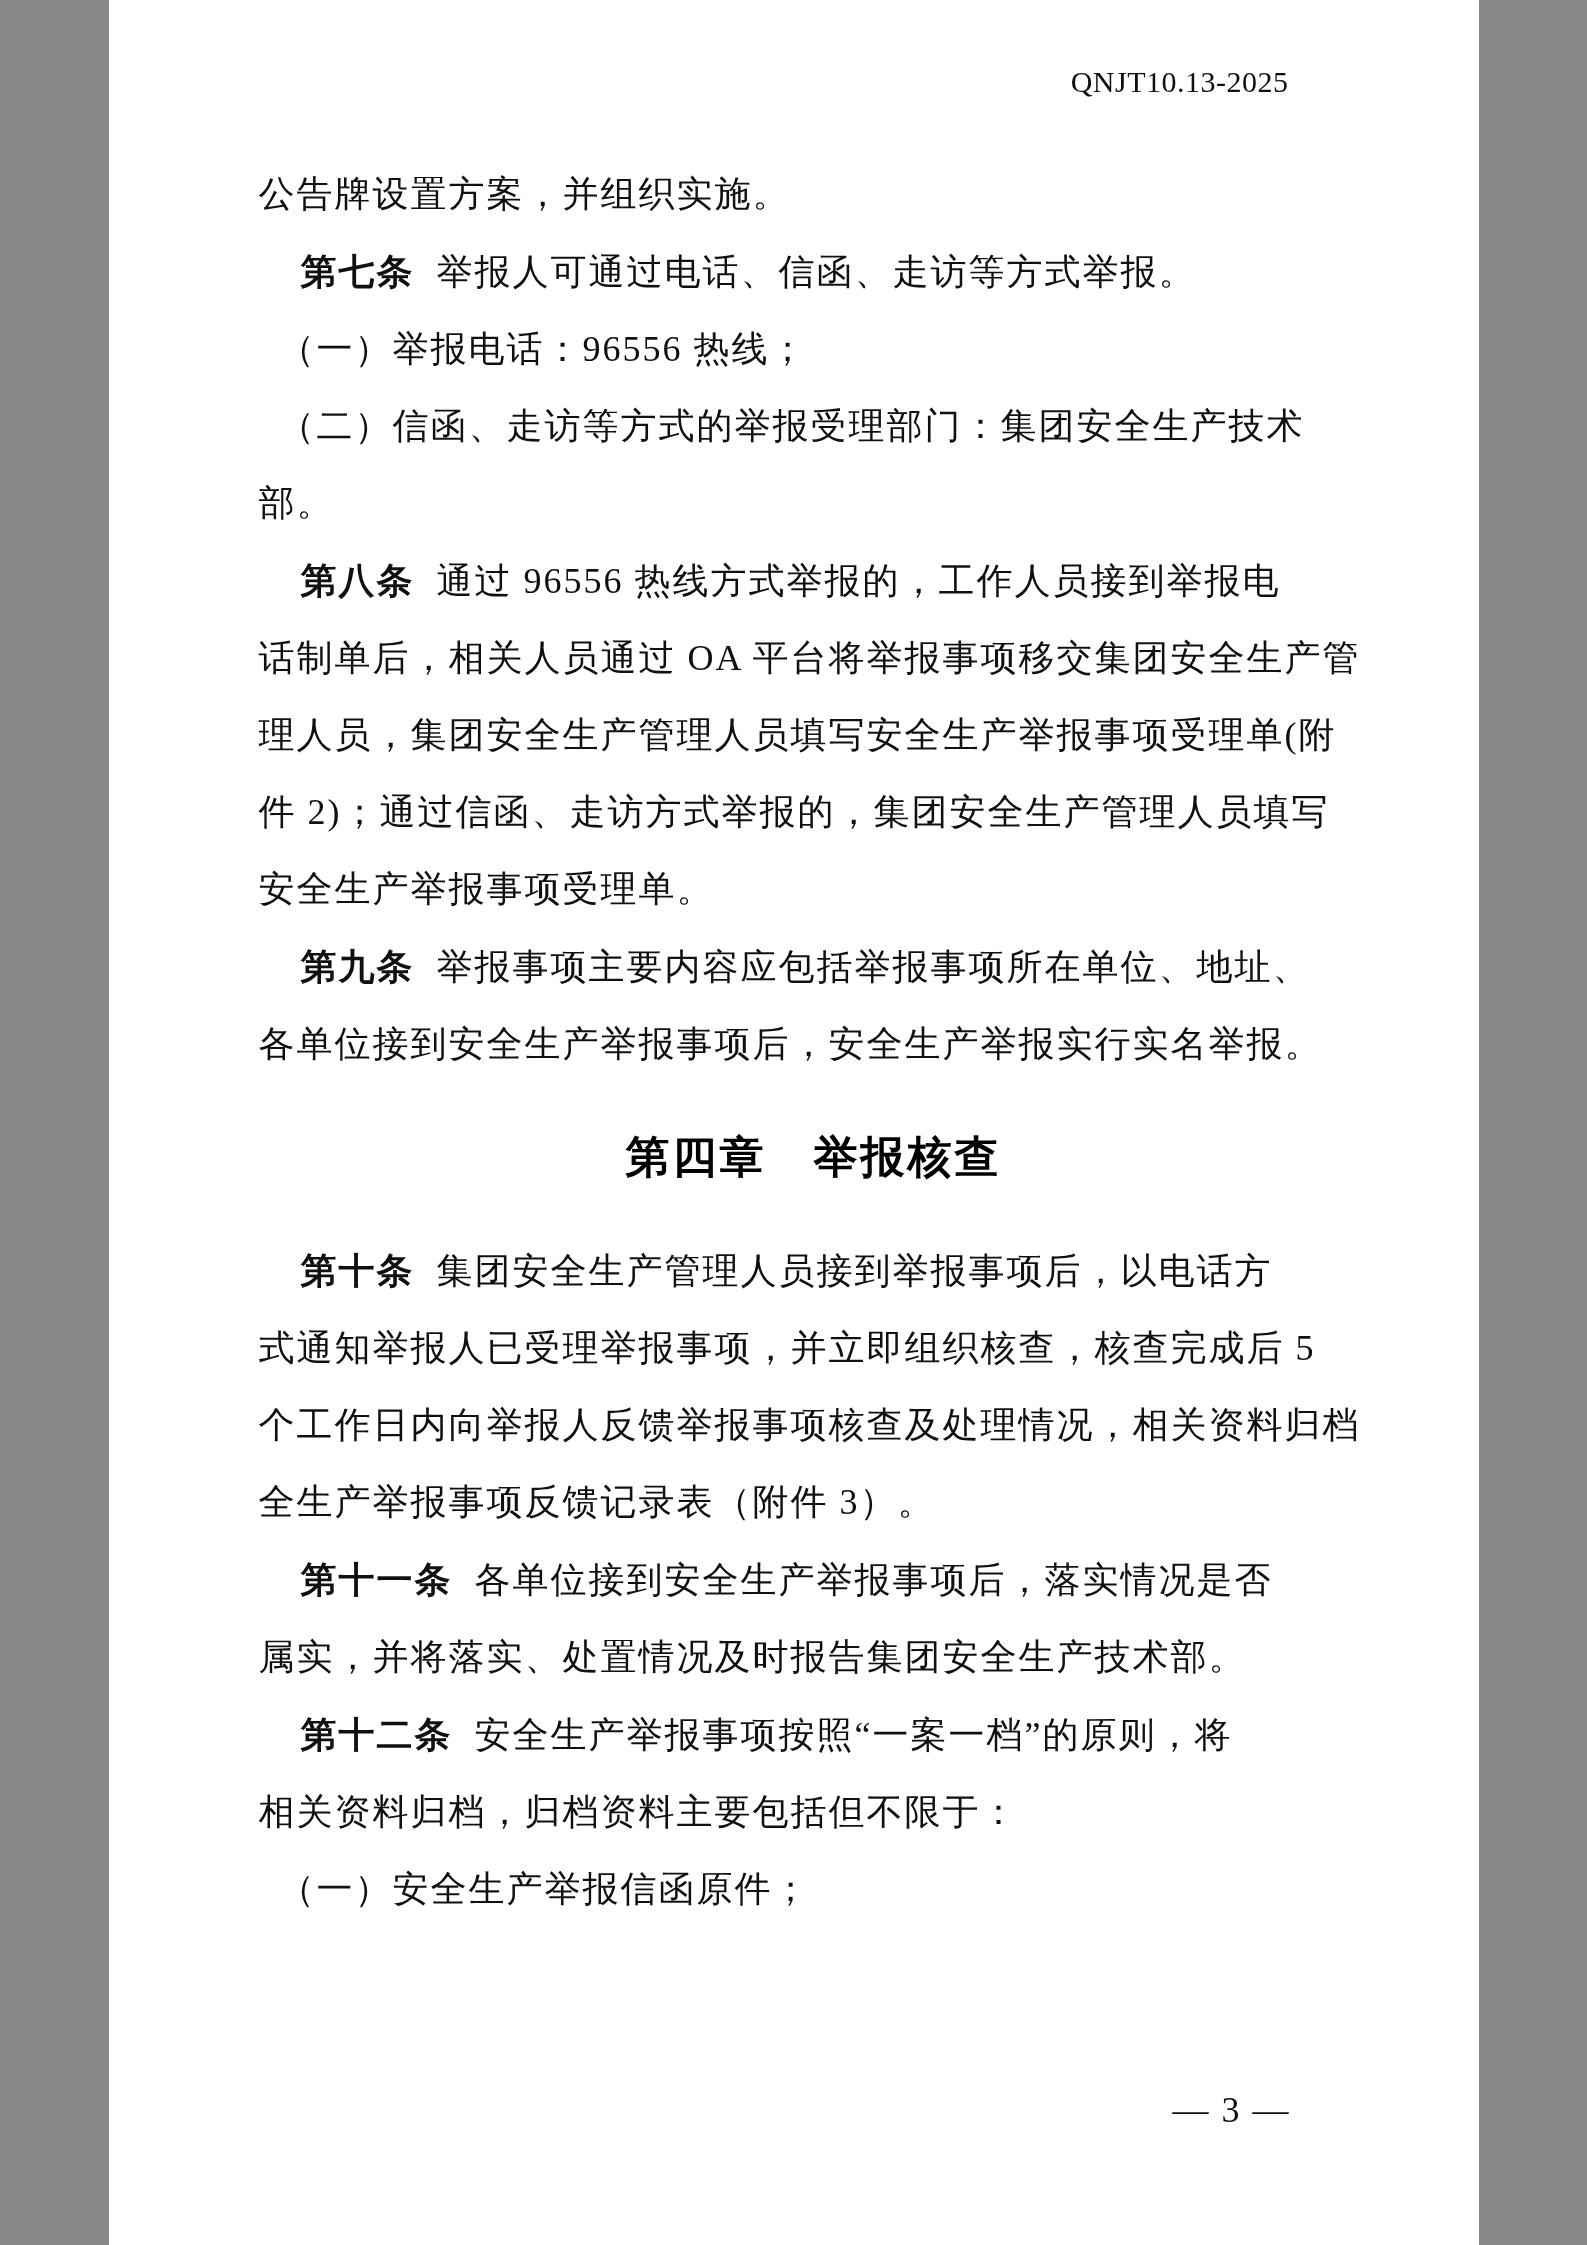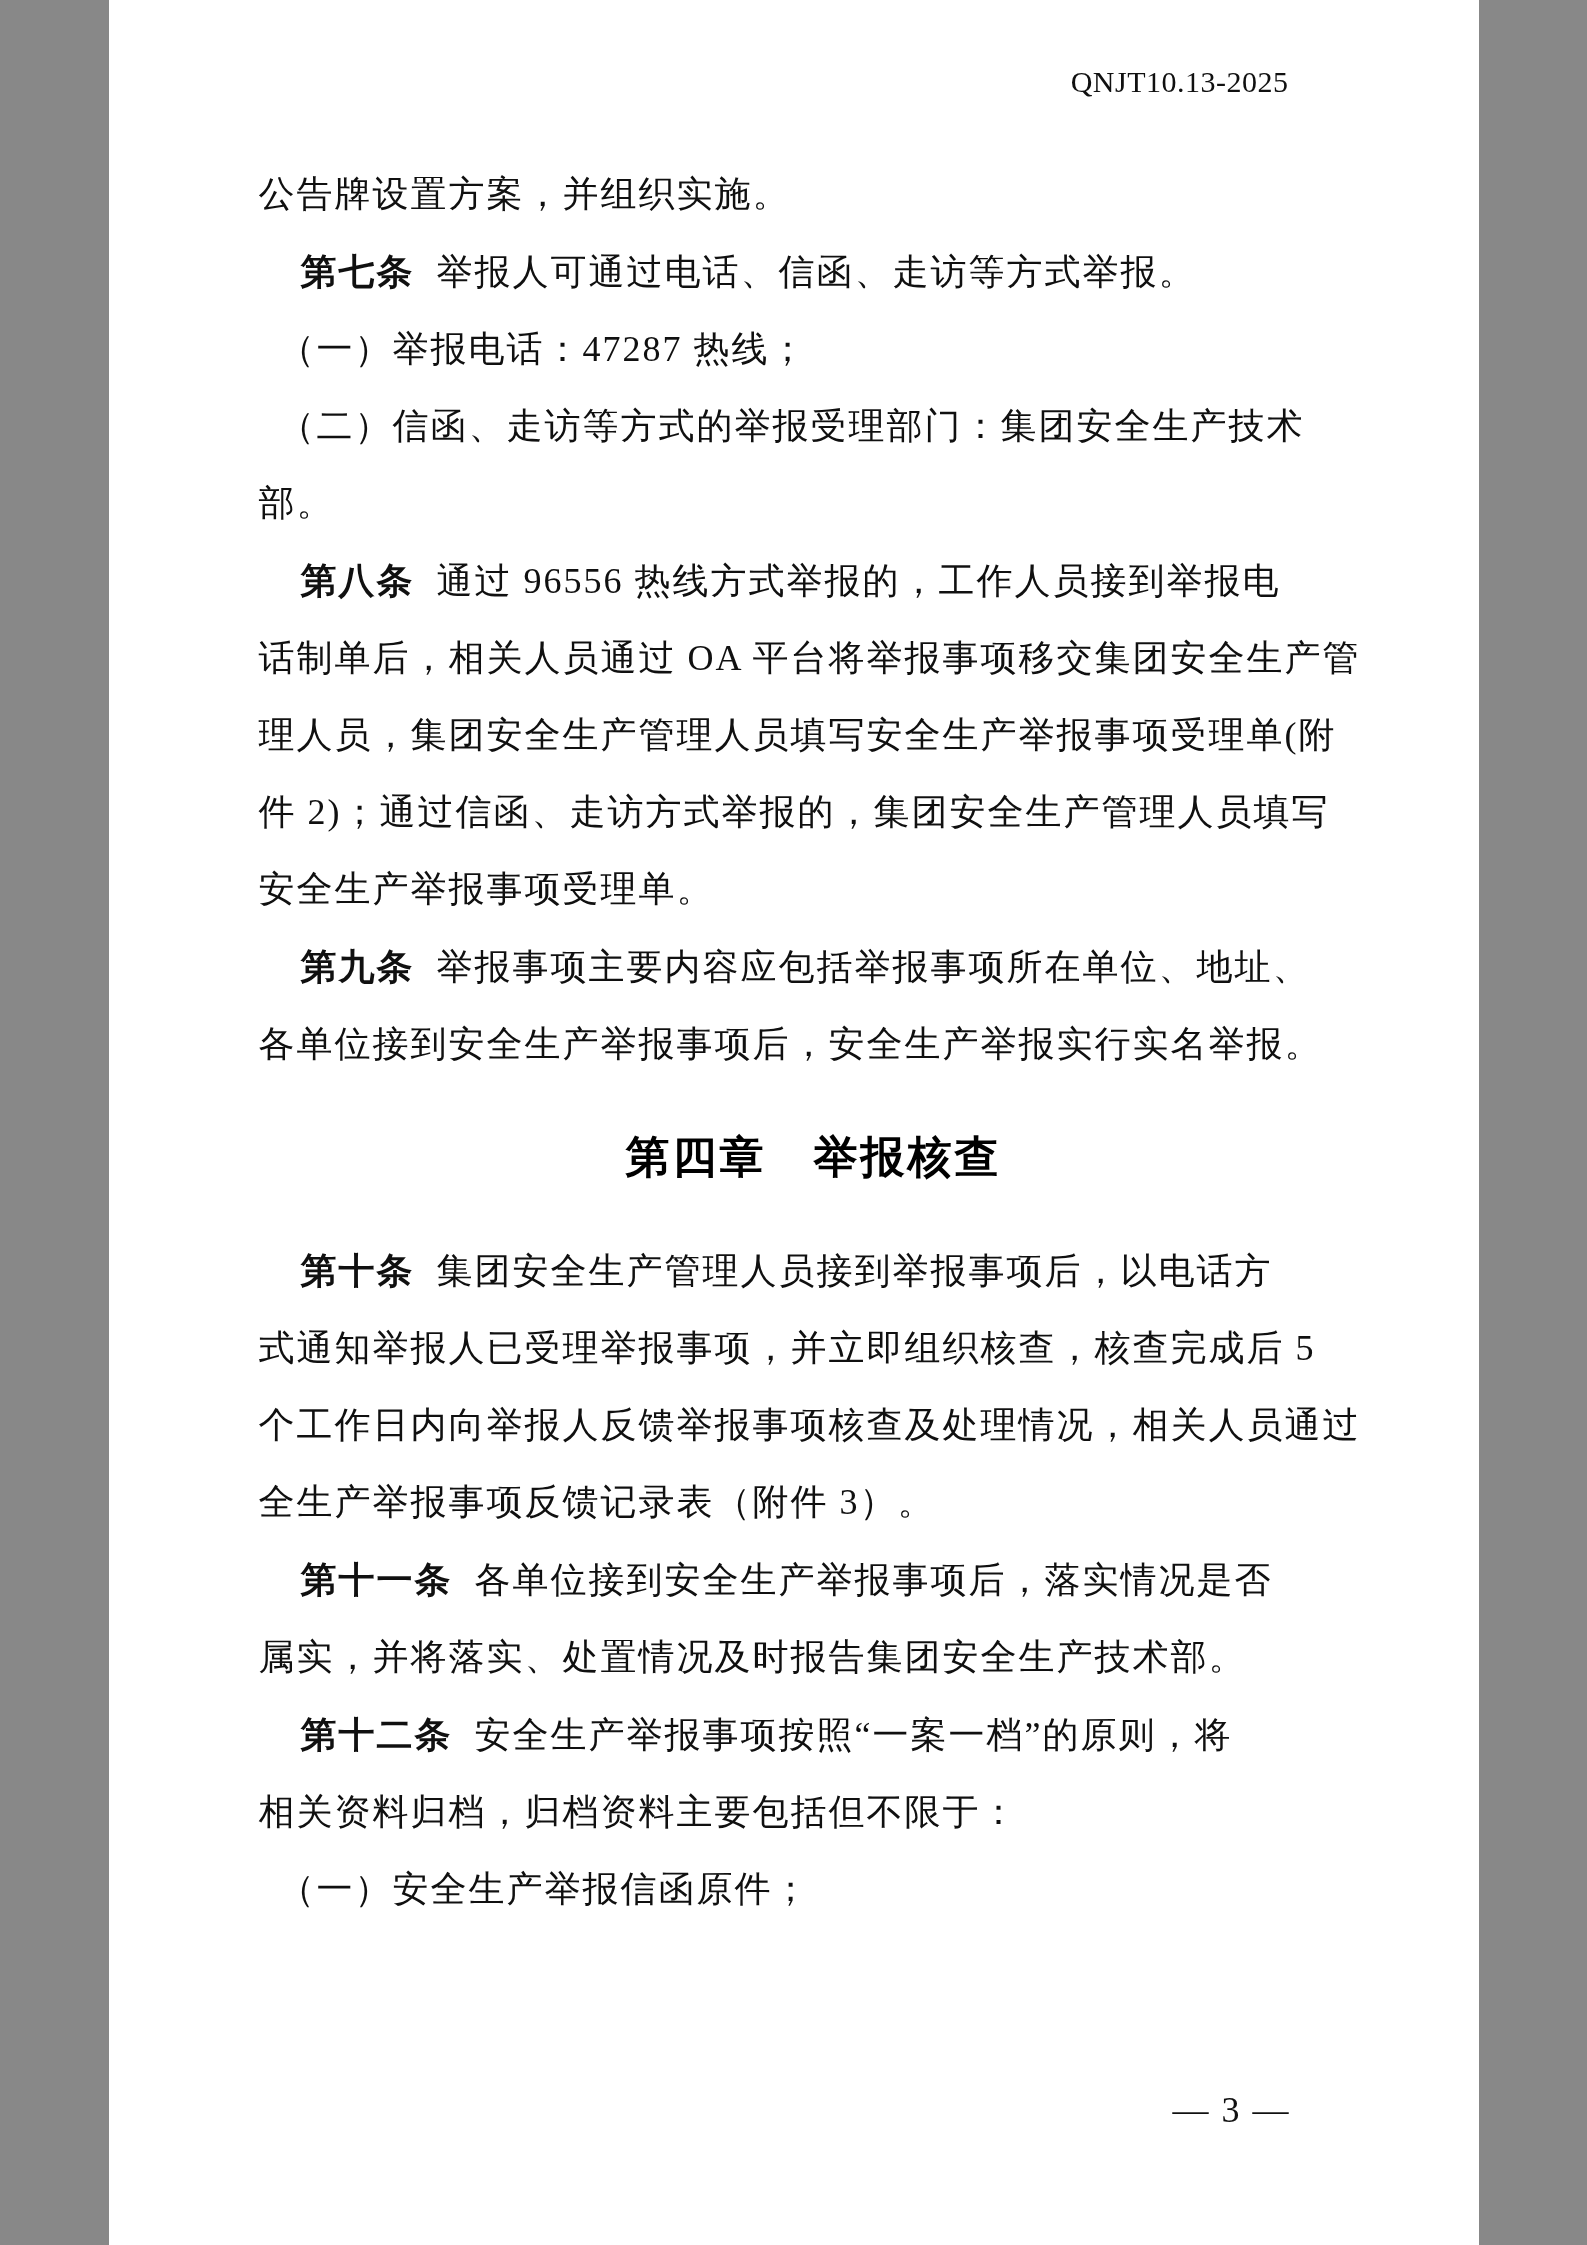--- a/index.html
+++ b/index.html
@@ -60,34 +60,34 @@
 </style>
 </head>
 <body>
 
 <div class="page">
   <div class="doc-code">QNJT10.13-2025</div>
 
   <main class="doc-body">
       <div class="doc-line indent-none"><span>公告牌设置方案，并组织实施。</span></div>
       <div class="doc-line indent-article"><span class="article-lead">第七条</span><span>举报人可通过电话、信函、走访等方式举报。</span></div>
-      <div class="doc-line indent-item"><span>（一）举报电话：47287 热线；</span></div>
+      <div class="doc-line indent-item"><span>（一）举报电话：96556 热线；</span></div>
       <div class="doc-line indent-item"><span>（二）信函、走访等方式的举报受理部门：集团安全生产技术</span></div>
       <div class="doc-line indent-none"><span>部。</span></div>
       <div class="doc-line indent-article"><span class="article-lead">第八条</span><span>通过 96556 热线方式举报的，工作人员接到举报电</span></div>
       <div class="doc-line indent-none"><span>话制单后，相关人员通过 OA 平台将举报事项移交集团安全生产管</span></div>
       <div class="doc-line indent-none"><span>理人员，集团安全生产管理人员填写安全生产举报事项受理单(附</span></div>
       <div class="doc-line indent-none"><span>件 2)；通过信函、走访方式举报的，集团安全生产管理人员填写</span></div>
       <div class="doc-line indent-none"><span>安全生产举报事项受理单。</span></div>
       <div class="doc-line indent-article"><span class="article-lead">第九条</span><span>举报事项主要内容应包括举报事项所在单位、地址、</span></div>
       <div class="doc-line indent-none"><span>各单位接到安全生产举报事项后，安全生产举报实行实名举报。</span></div>
       <div class="chapter-title">第四章　举报核查</div>
       <div class="doc-line indent-article"><span class="article-lead">第十条</span><span>集团安全生产管理人员接到举报事项后，以电话方</span></div>
       <div class="doc-line indent-none"><span>式通知举报人已受理举报事项，并立即组织核查，核查完成后 5</span></div>
-      <div class="doc-line indent-none"><span>个工作日内向举报人反馈举报事项核查及处理情况，相关人员通过</span></div>
+      <div class="doc-line indent-none"><span>个工作日内向举报人反馈举报事项核查及处理情况，相关资料归档</span></div>
       <div class="doc-line indent-none"><span>全生产举报事项反馈记录表（附件 3）。</span></div>
       <div class="doc-line indent-article"><span class="article-lead">第十一条</span><span>各单位接到安全生产举报事项后，落实情况是否</span></div>
       <div class="doc-line indent-none"><span>属实，并将落实、处置情况及时报告集团安全生产技术部。</span></div>
       <div class="doc-line indent-article"><span class="article-lead">第十二条</span><span>安全生产举报事项按照“一案一档”的原则，将</span></div>
       <div class="doc-line indent-none"><span>相关资料归档，归档资料主要包括但不限于：</span></div>
       <div class="doc-line indent-item"><span>（一）安全生产举报信函原件；</span></div>
     </main>
 
   <div class="page-number">— 3 —</div>
 </div>

